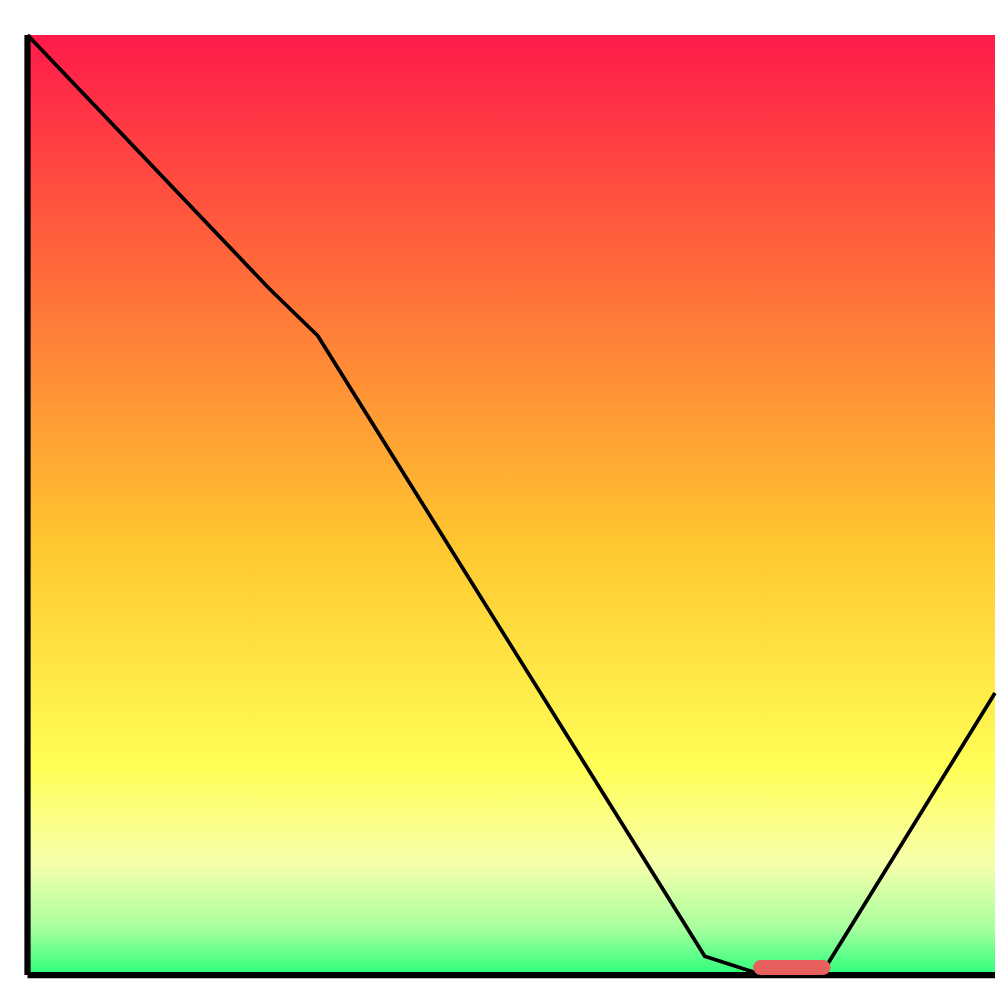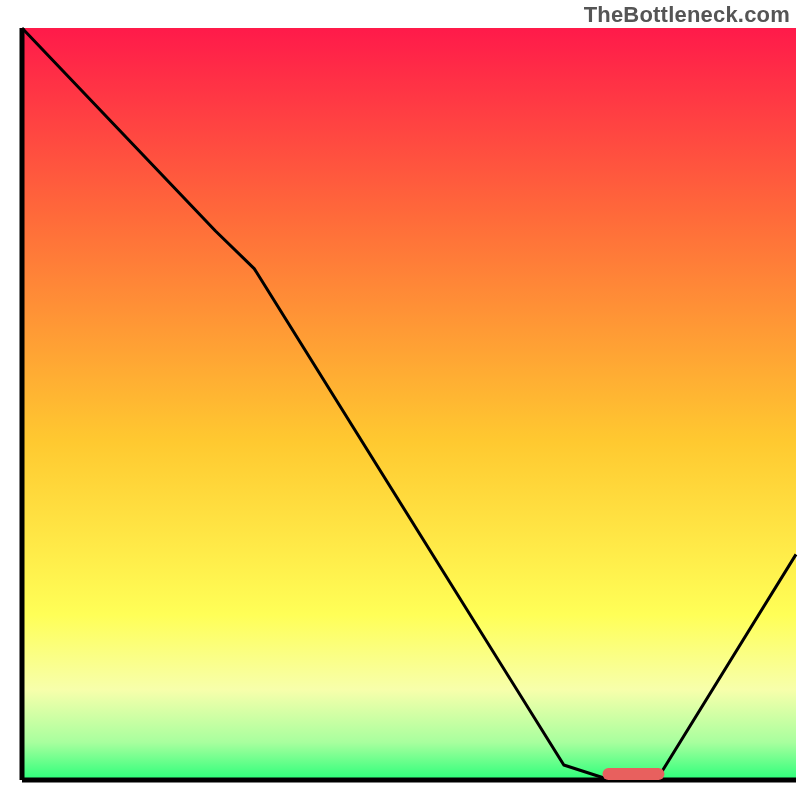--- a/index.html
+++ b/index.html
@@ -26,21 +26,20 @@
     letter-spacing: 0.2px;
   }
   svg {
     display: block;
   }
 </style>
 </head>
 <body>
 
 <div class="frame">
-  <div class="watermark">TheBottleneck.com</div>
   <svg id="chart-svg" width="800" height="800">
     <defs>
       <linearGradient id="bg-grad" x1="0" y1="0" x2="0" y2="1">
           <stop offset="0%" stop-color="#ff1a4a"></stop>
           <stop offset="25%" stop-color="#ff6a3a"></stop>
           <stop offset="55.00000000000001%" stop-color="#ffc930"></stop>
           <stop offset="78%" stop-color="#ffff57"></stop>
           <stop offset="88%" stop-color="#f7ffab"></stop>
           <stop offset="95%" stop-color="#a8ff9e"></stop>
           <stop offset="100%" stop-color="#2bff7a"></stop>

